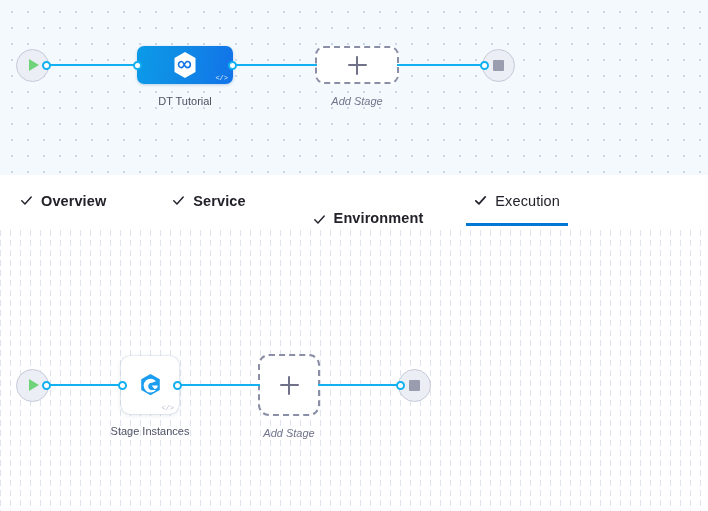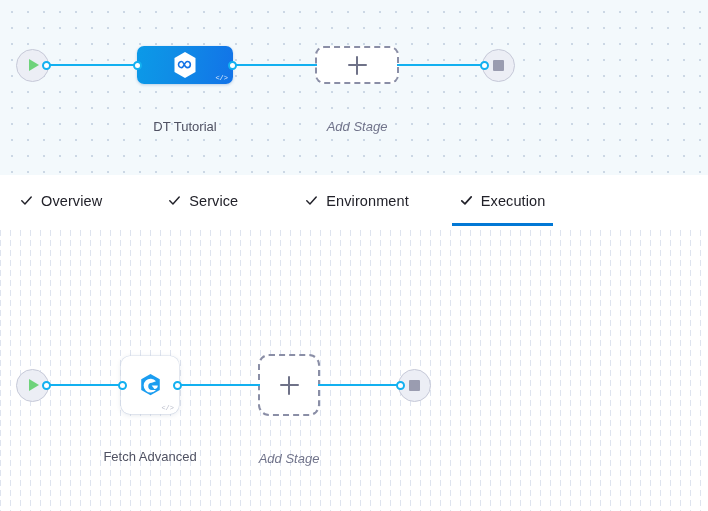--- a/index.html
+++ b/index.html
@@ -79,20 +79,21 @@
     padding: 0 4px;
     cursor: pointer;
     position: relative;
     box-sizing: border-box;
   }
   .tab .tab-label {
     font-size: 14.5px;
     color: #22222a;
     letter-spacing: 0.1px;
     white-space: nowrap;
+    font-weight: bold;
   }
   .tab .check {
     width: 13px;
     height: 13px;
     flex: 0 0 auto;
     color: #22222a;
   }
   .tab.active .tab-label {
     font-weight: normal;
   }
@@ -168,23 +169,22 @@
     display: flex;
     align-items: center;
     flex: 0 0 auto;
   }
   .caption {
     position: absolute;
     top: calc(100% + 11px);
     left: 50%;
     transform: translateX(-50%);
     white-space: nowrap;
-    font-size: 13px;
+    font-size: 11px;
     color: #4f5162;
-    margin-top: 24px;
   }
   .caption.muted { color: #71748b; font-style: italic; }
 
   
   .stage-node {
     width: 96px;
     height: 38px;
     border-radius: 7px;
     background: linear-gradient(100deg, #0b9ae8 0%, #0f8ee6 35%, #1273e8 100%);
     display: flex;
@@ -310,21 +310,21 @@
       <span class="tab-label">Overview</span>
     </div>
 
     <div class="tab" style="margin-left:58px;">
       <svg class="check" viewBox="0 0 16 16">
         <path d="M2.2 8.4 L6.1 12.2 L13.8 3.6" fill="none" stroke="currentColor" stroke-width="1.8" stroke-linecap="round" stroke-linejoin="round"></path>
       </svg>
       <span class="tab-label">Service</span>
     </div>
 
-    <div class="tab" style="margin-left:59px;">
+    <div class="tab" style="margin-left:59px;align-items:flex-end;">
       <svg class="check" viewBox="0 0 16 16">
         <path d="M2.2 8.4 L6.1 12.2 L13.8 3.6" fill="none" stroke="currentColor" stroke-width="1.8" stroke-linecap="round" stroke-linejoin="round"></path>
       </svg>
       <span class="tab-label">Environment</span>
     </div>
 
     <div class="tab active" style="margin-left:43px;">
       <svg class="check" viewBox="0 0 16 16">
         <path d="M2.2 8.4 L6.1 12.2 L13.8 3.6" fill="none" stroke="currentColor" stroke-width="2.1" stroke-linecap="round" stroke-linejoin="round"></path>
       </svg>
@@ -348,21 +348,21 @@
 
       <div class="node-wrap" style="margin:0 -6px;">
         <div class="step-node">
           <svg width="27" height="27" viewBox="0 0 32 32">
             <path d="M16 2.4 L27 8.7 L27 21.3 L16 27.6 L5 21.3 L5 8.7 Z" fill="#1b9df0"></path>
             <path d="M22.5 11.0 a8.2 8.2 0 1 0 0 10.2 L17.6 21.2 a4.3 4.3 0 1 1 0 -8.6 Z" fill="#ffffff"></path>
             <path d="M17.4 16.1 L24.6 16.1 a4.0 4.0 0 0 1 -4.0 4.0 Z" fill="#ffffff"></path>
           </svg>
           <span class="code-tag dark">&lt;/&gt;</span>
         </div>
-        <div class="caption">Fetch Advanced</div>
+        <div class="caption">Stage Instances</div>
       </div>
 
       <div class="port"></div>
       <div class="link" style="width:80px;"></div>
 
       <div class="node-wrap">
         <div class="add-node add-step-node">
           <div class="plus"></div>
         </div>
         <div class="caption muted">Add Stage</div>

